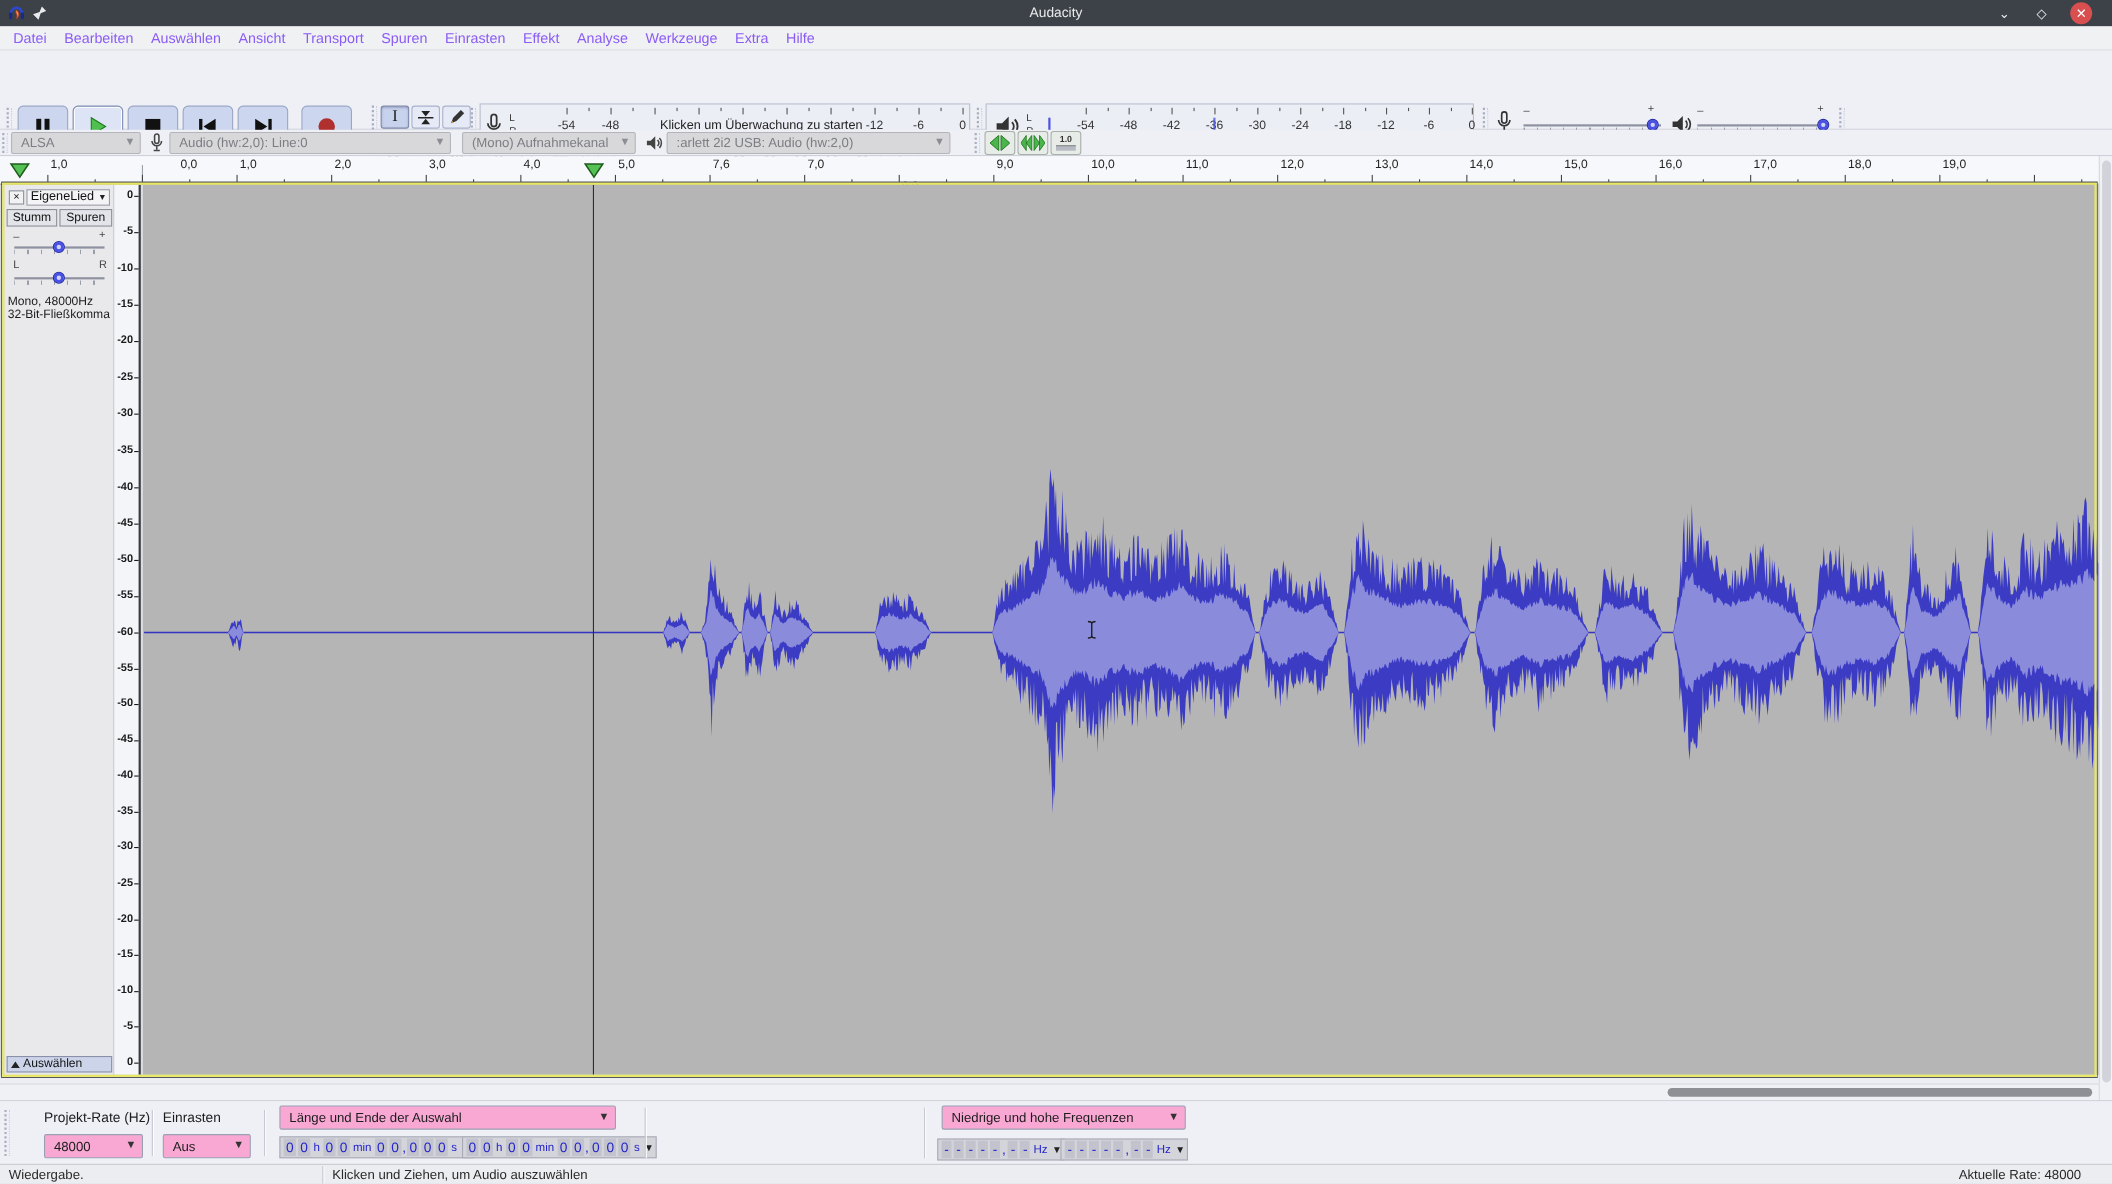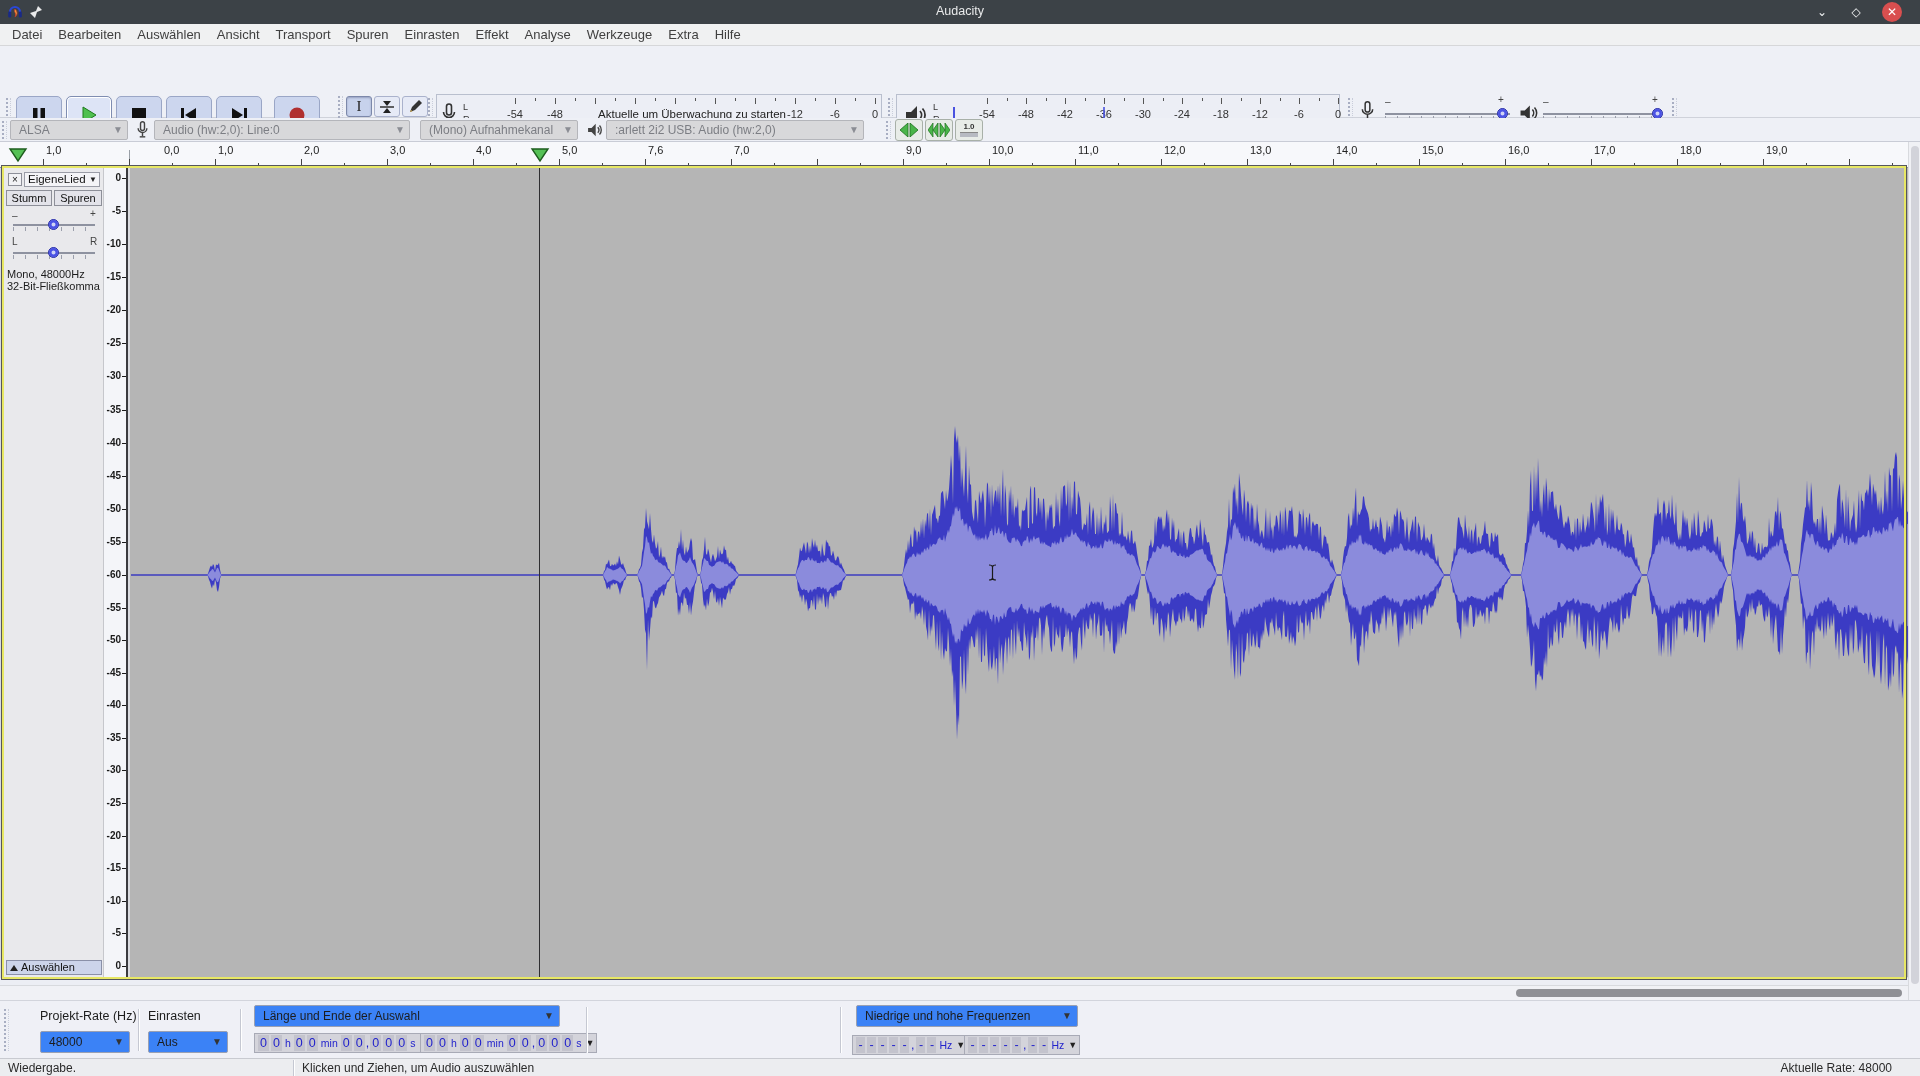--- a/index.html
+++ b/index.html
@@ -10,21 +10,21 @@
 
   
   .titlebar { left:0; top:0; width:1920px; height:24px; background:#3c4247; color:#e9eaeb; }
   .titlebar .title { position:absolute; left:0; right:0; top:4px; text-align:center; font-size:12.5px; }
   .tb-icon { position:absolute; top:3px; width:18px; height:18px; }
   .winbtn { position:absolute; top:2px; width:20px; height:20px; color:#eef0f1; font-size:12px; text-align:center; line-height:20px; cursor:default; }
   .winbtn.close { background:#d94f4f; border-radius:50%; color:#fff; }
 
   
   .menubar { left:0; top:24px; width:1920px; height:22px; background:#f0f1f2; border-bottom:1px solid #d6d7d9; display:flex; align-items:center; padding-left:4px; }
-  .menu-item { font-size:13px; color:#404040; padding:0 8px; height:22px; line-height:22px; }
+  .menu-item { font-size:13px; color:#8b5cf6; padding:0 8px; height:22px; line-height:22px; }
 
   
   .toolbars { left:0; top:46px; width:1920px; height:72px; background:#eef0f6; border-bottom:1px solid #cfd2da; }
   .grip { position:absolute; width:5px; border-left:2px dotted #a8aec2; border-right:1px dotted #c9cdda; }
   .t-btn { position:absolute; background:#ccd6ee; border:1px solid #9aa6c6; border-radius:5px; display:flex; align-items:center; justify-content:center; }
   .t-btn.active { background:#dde4f6; box-shadow:inset 0 0 0 1px #ffffff; border-color:#7f8db1; }
   .tool-btn { position:absolute; width:26px; height:21px; background:#e6eaf6; border:1px solid #aab2cc; border-radius:3px; display:flex; align-items:center; justify-content:center; font-size:13px; color:#222; }
   .tool-btn.pressed { background:#c7d2ec; border-color:#7c88aa; box-shadow:inset 0 1px 2px rgba(60,70,110,.35); }
   .edit-btn { position:absolute; width:26px; height:23px; background:#e6eaf6; border:1px solid #aab2cc; border-radius:3px; display:flex; align-items:center; justify-content:center; font-size:14px; color:#333; }
   .edit-btn.disabled { color:#a9adba; }
@@ -72,21 +72,21 @@
 
   
   .hscroll { left:0; top:985px; width:1908px; height:15px; background:#f0f1f5; border-top:1px solid #d8dade; }
   .hthumb { position:absolute; top:3px; height:8px; background:#8f9095; border-radius:4px; }
   .vscroll { left:1908px; top:142px; width:12px; height:858px; background:#f0f1f5; border-left:1px solid #d8dade; }
   .vthumb { position:absolute; left:2px; top:4px; width:8px; height:838px; background:#d2d3da; border-radius:4px; }
 
   
   .selbar { left:0; top:1000px; width:1920px; height:58px; background:#eff0f6; border-top:1px solid #d2d4dc; }
   .sel-label { position:absolute; font-size:12.5px; color:#1c1c1c; }
-  .combo { position:absolute; height:22px; background:#3b82f6; border:1px solid #9aa0b2; border-radius:2px; font-size:12px; color:#1c1c1c; line-height:20px; padding:0 18px 0 8px; white-space:nowrap; }
+  .combo { position:absolute; height:22px; background:#f9a8d4; border:1px solid #9aa0b2; border-radius:2px; font-size:12px; color:#1c1c1c; line-height:20px; padding:0 18px 0 8px; white-space:nowrap; }
   .combo .arr { position:absolute; right:5px; top:0; font-size:10px; line-height:20px; color:#333; }
   .sep-v { position:absolute; width:1px; background:#c5c8d2; box-shadow:1px 0 0 #ffffff; }
   .tfield { position:absolute; height:20px; background:#d4d4db; border:1px solid #a8aab6; display:flex; align-items:center; padding:0 2px; }
   .tfield .digit { width:11px; height:16px; background:#c3c3cd; margin:0 1px; color:#2323cc; font-size:12.5px; text-align:center; line-height:16px; }
   .tfield .unit { color:#2323cc; font-size:10.5px; margin:0 2px; }
   .tfield .plain { color:#2323cc; font-size:12.5px; margin:0 1px; }
   .tfield .arr { color:#222; font-size:9px; margin-left:2px; }
 
   
   .statusbar { left:0; top:1058px; width:1920px; height:18px; background:#ecedf0; border-top:1px solid #c8cad0; font-size:12px; color:#2a2a2a; }
@@ -243,21 +243,21 @@
           <div class="m-tick" style="left: 378px; height: 3px;"></div>
           <div class="m-label" style="left: 358px;">-12</div>
           <div class="m-tick" style="left: 398px; height: 6px;"></div>
           <div class="m-tick" style="left: 418px; height: 3px;"></div>
           <div class="m-label" style="left: 398px;">-6</div>
           <div class="m-tick" style="left: 438px; height: 6px;"></div>
           <div class="m-label" style="left: 438px;">0</div>
           <div class="m-bar" style="left: 50px; top: 27px; width: 394px;"></div>
           <div class="m-bar" style="left: 50px; top: 33px; width: 394px;"></div>
         </div>
-      <div class="m-overlay" style="left:130px; width:250px;">Aktuelle um Überwachung zu starten</div>
+      <div class="m-overlay" style="left:130px; width:250px;">Klicken um Überwachung zu starten</div>
     </div>
 
     <div class="grip" style="left:888px; top:52px; height:34px;"></div>
     <div class="meter" style="left:896px; width:444px;">
       <span class="abs" style="left:6px; top:7px;">
         <svg width="26" height="26" viewBox="0 0 26 26">
             <path d="M3 10 L8 10 L14 4 L14 22 L8 16 L3 16 Z" fill="#333"></path>
             <path d="M17 9 a6 6 0 0 1 0 8 M19.5 6.5 a9.5 9.5 0 0 1 0 13" fill="none" stroke="#333" stroke-width="1.8"></path>
           </svg>
       </span>

